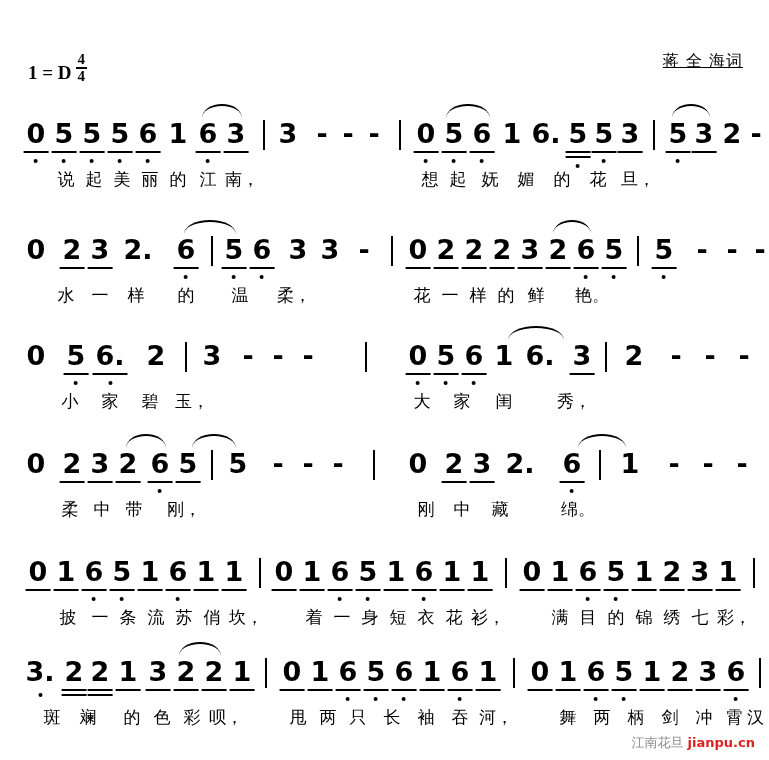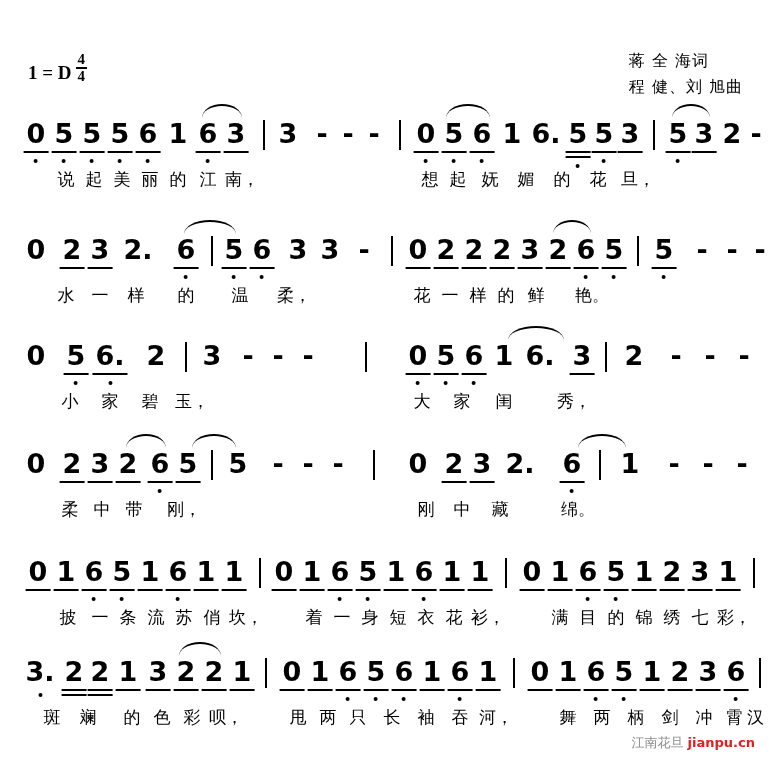--- a/index.html
+++ b/index.html
@@ -62,21 +62,21 @@
   .credits {
     position: absolute;
     right: 26px;
     top: 48px;
     text-align: left;
     font-family: "DejaVu Sans", sans-serif;
     font-size: 16px;
     line-height: 26px;
     letter-spacing: 1px;
   }
-  .credit-line { white-space: nowrap; }
+  .credit-line { white-space: nowrap; text-decoration: underline; }
 
   
   .system {
     position: absolute;
     left: 0;
     width: 769px;
   }
   .notes {
     position: absolute;
     left: 26px;
@@ -175,21 +175,20 @@
 
 <div id="sheet">
 
 
   <div class="key-sig">
     <span>1 = D</span><span class="meter"><span class="num">4</span><span class="den">4</span></span>
   </div>
 
   <div class="credits">
     <div class="credit-line">蒋  全  海词</div>
-    <div class="credit-line">程  健、刘  旭曲</div>
   </div>
 
   <div class="system" style="top:118px;">
     <div class="notes">
       <span class="n u1 dotlow" style="left:10px;"><span class="g">0</span></span>
       <span class="n u1 dotlow" style="left:38px;"><span class="g">5</span></span>
       <span class="n u1 dotlow" style="left:66px;"><span class="g">5</span></span>
       <span class="n u1 dotlow" style="left:94px;"><span class="g">5</span></span>
       <span class="n u1 dotlow" style="left:122px;"><span class="g">6</span></span>
       <span class="n" style="left:152px;"><span class="g">1</span></span>

